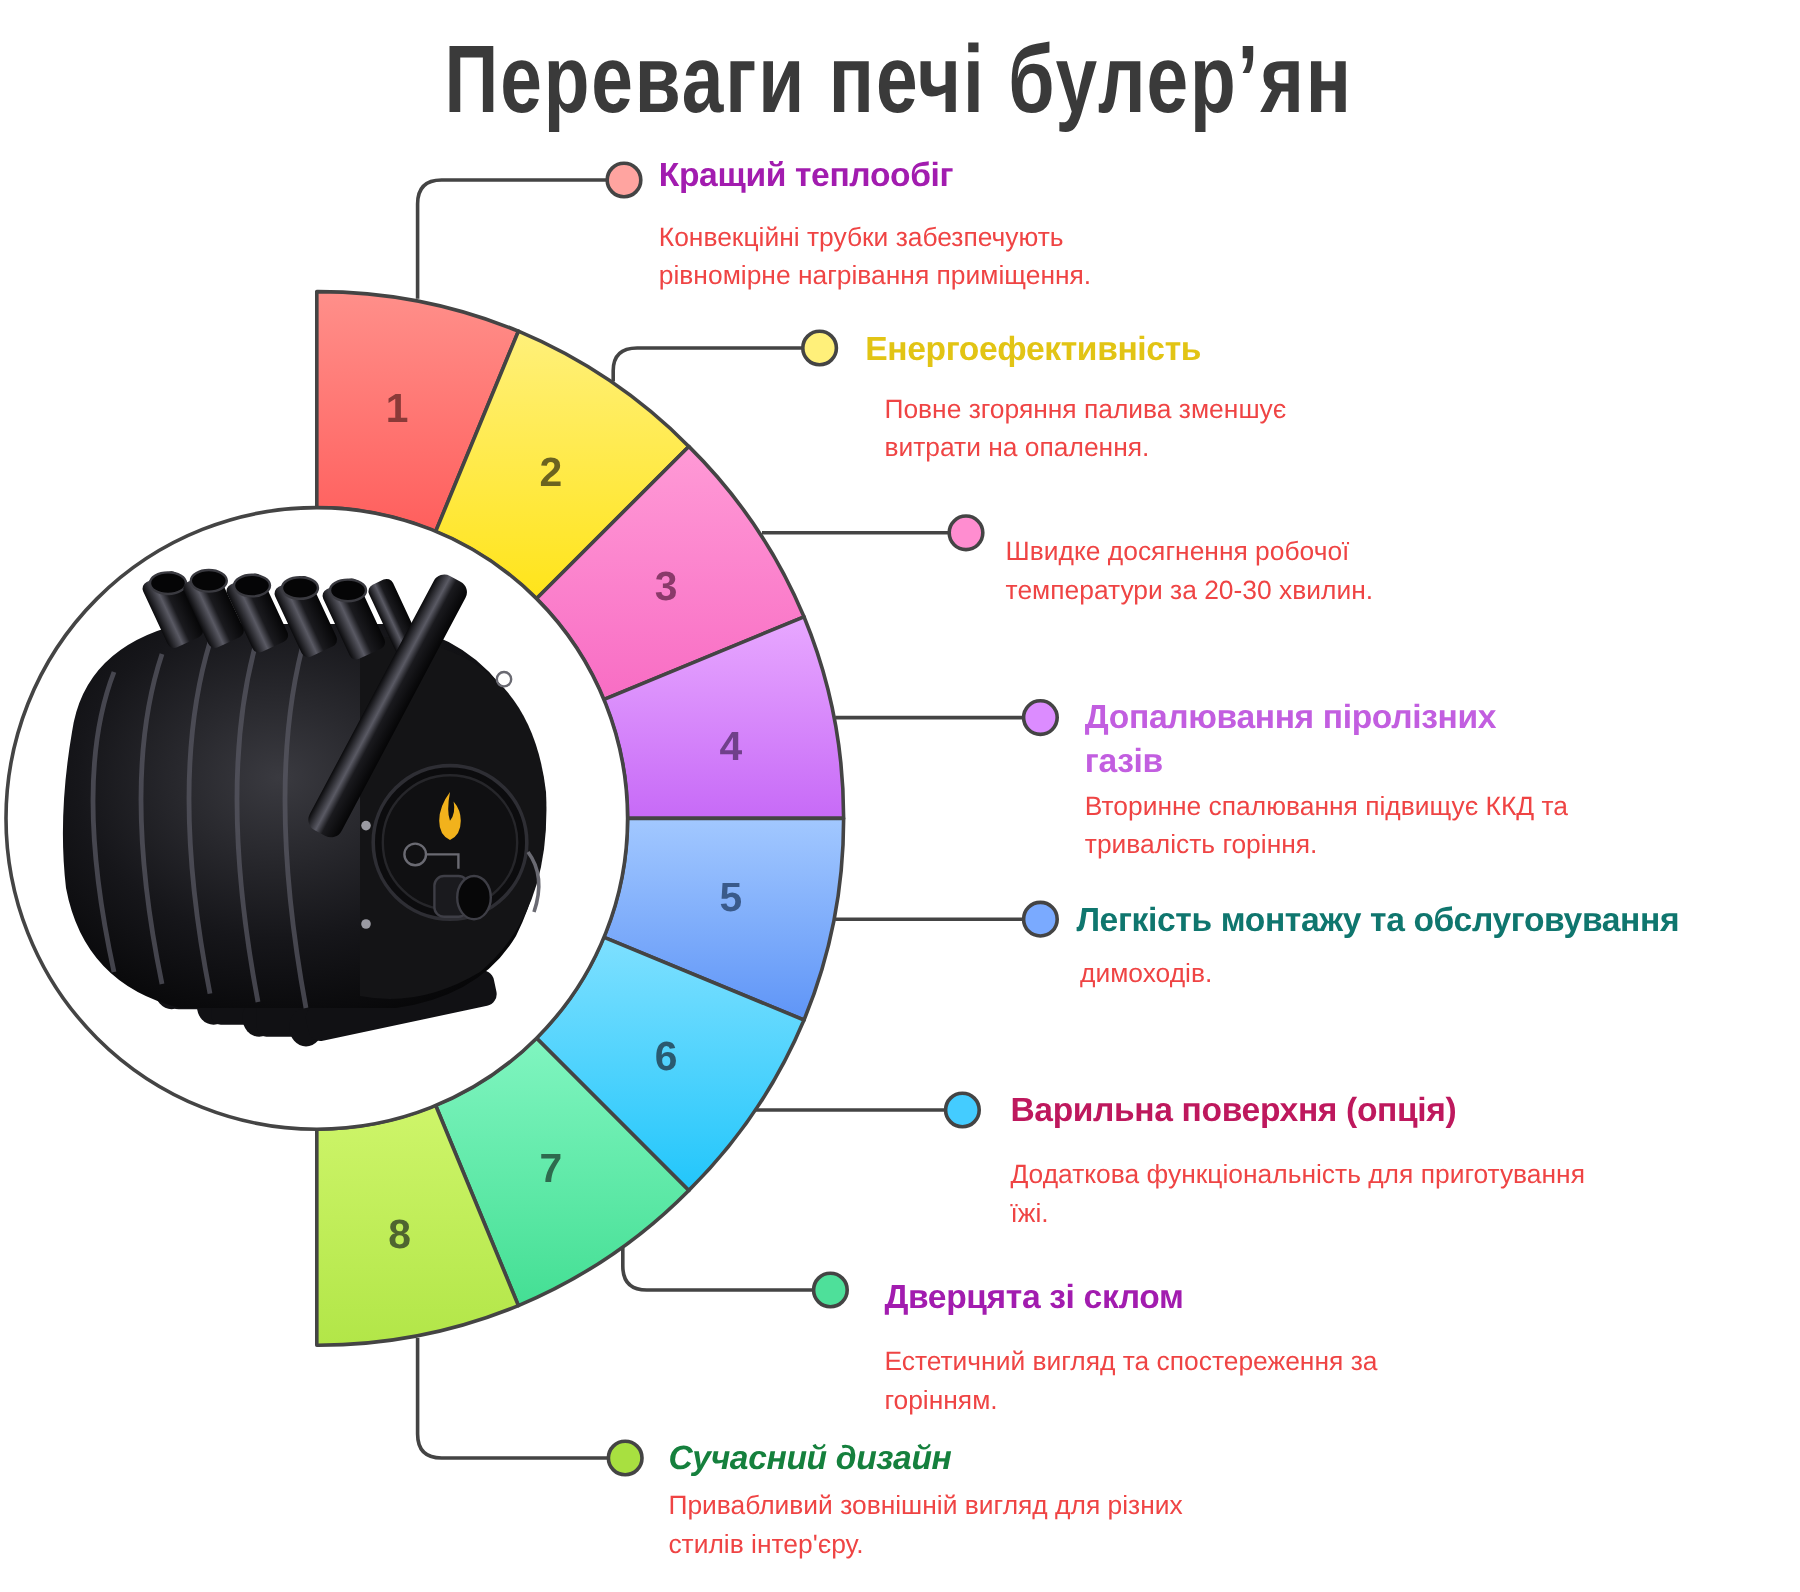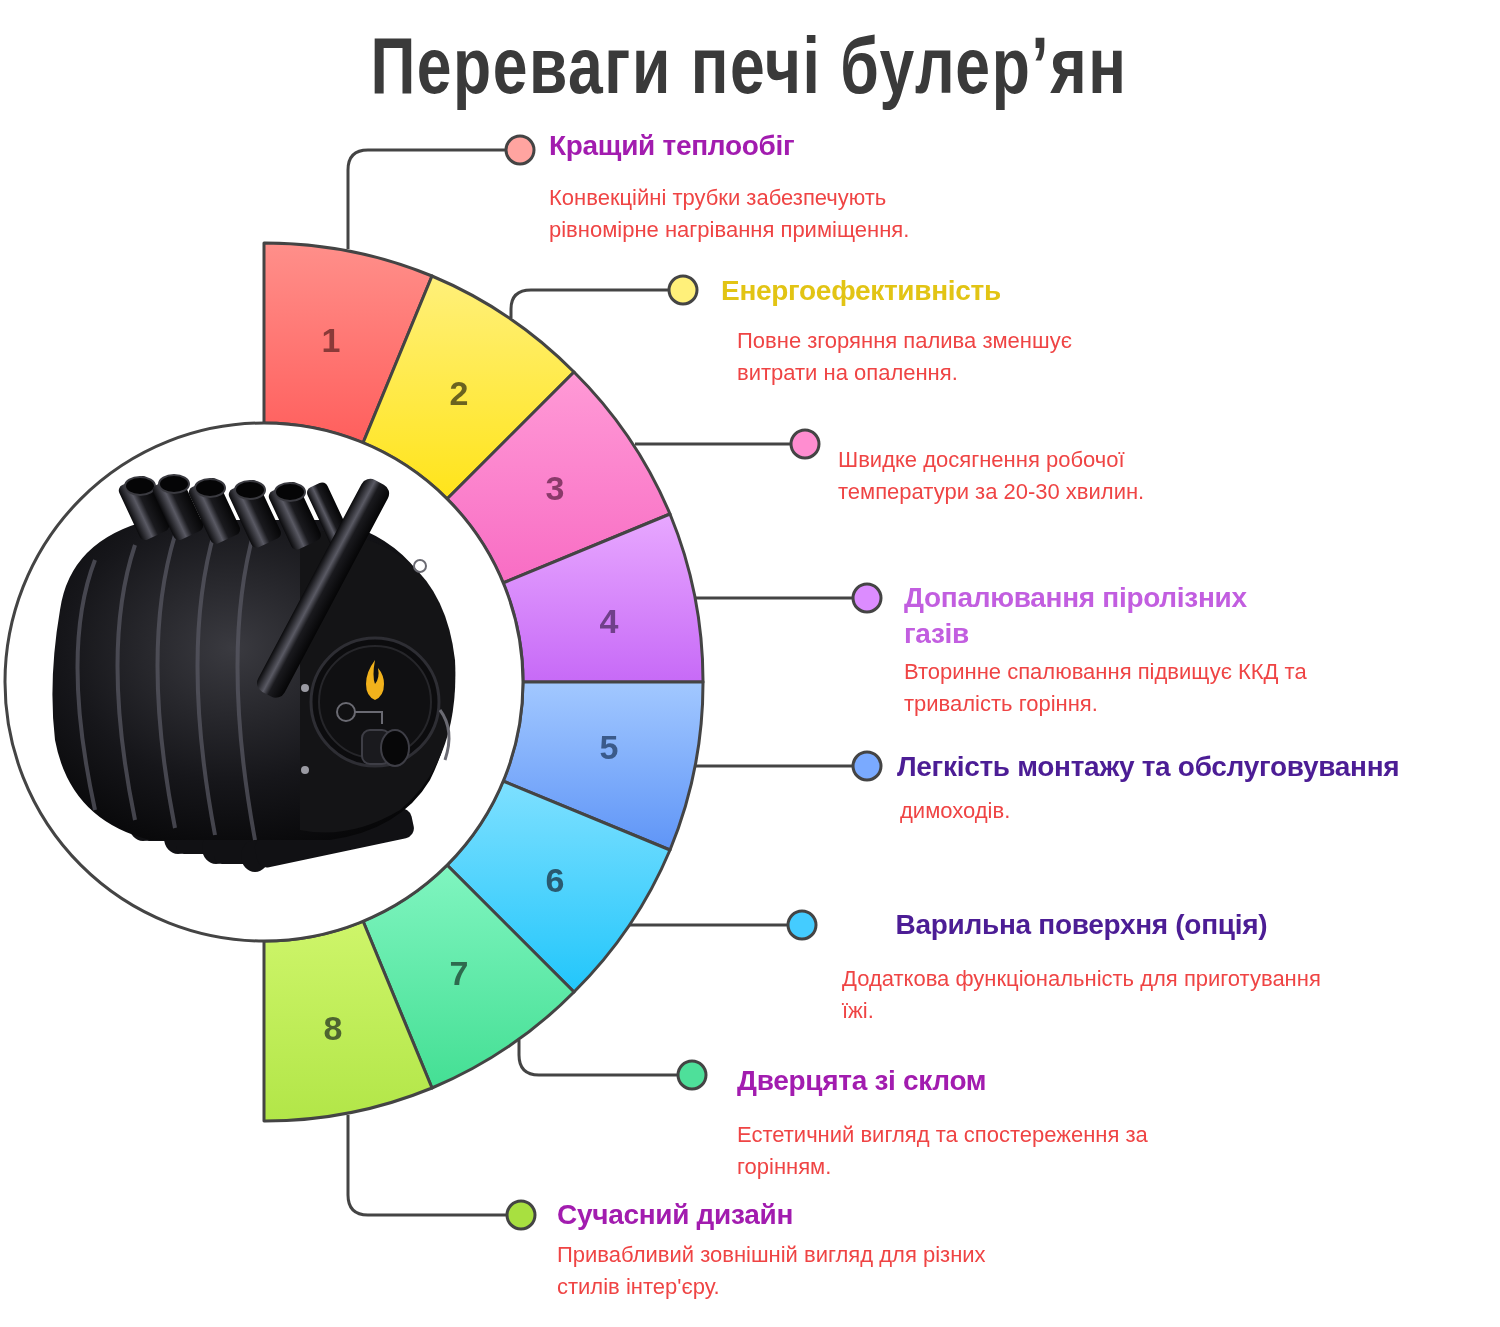--- a/index.html
+++ b/index.html
@@ -208,41 +208,41 @@
     <div>Допалювання піролізних</div>
     <div>газів</div>
   </div>
   <div class="fdesc" style="margin-top:4px;">
     <div>Вторинне спалювання підвищує ККД та</div>
     <div>тривалість горіння.</div>
   </div>
 </div>
 
 <div class="feature" style="left:897px; top:749px;">
-  <div class="ftitle" style="color:#4c1d95;">Легкість монтажу та обслуговування</div>
+  <div class="ftitle" style="color:#0f766e;">Легкість монтажу та обслуговування</div>
   <div class="fdesc" style="margin-top:10px; margin-left:3px;">
     <div>димоходів.</div>
   </div>
 </div>
 
 <div class="feature" style="left:842px; top:907px;">
-  <div class="ftitle" style="color:#4c1d95;text-align:center;">Варильна поверхня (опція)</div>
+  <div class="ftitle" style="color:#be185d;">Варильна поверхня (опція)</div>
   <div class="fdesc" style="margin-top:20px;">
     <div>Додаткова функціональність для приготування</div>
     <div>їжі.</div>
   </div>
 </div>
 
 <div class="feature" style="left:737px; top:1063px;">
   <div class="ftitle" style="color:#a21caf;">Дверцята зі склом</div>
   <div class="fdesc" style="margin-top:20px;">
     <div>Естетичний вигляд та спостереження за</div>
     <div>горінням.</div>
   </div>
 </div>
 
 <div class="feature" style="left:557px; top:1197px;">
-  <div class="ftitle" style="color:#a21caf;">Сучасний дизайн</div>
+  <div class="ftitle" style="color:#15803d;font-style:italic;">Сучасний дизайн</div>
   <div class="fdesc" style="margin-top:6px;">
     <div>Привабливий зовнішній вигляд для різних</div>
     <div>стилів інтер'єру.</div>
   </div>
 </div>
 
 </body></html>

